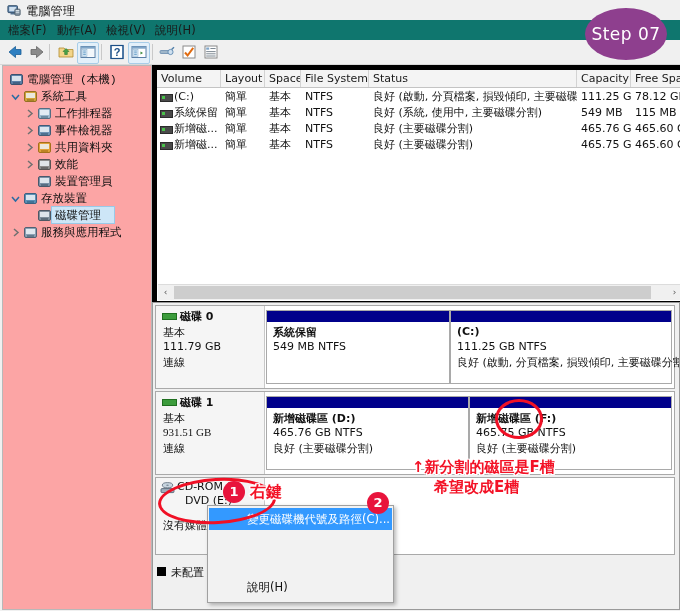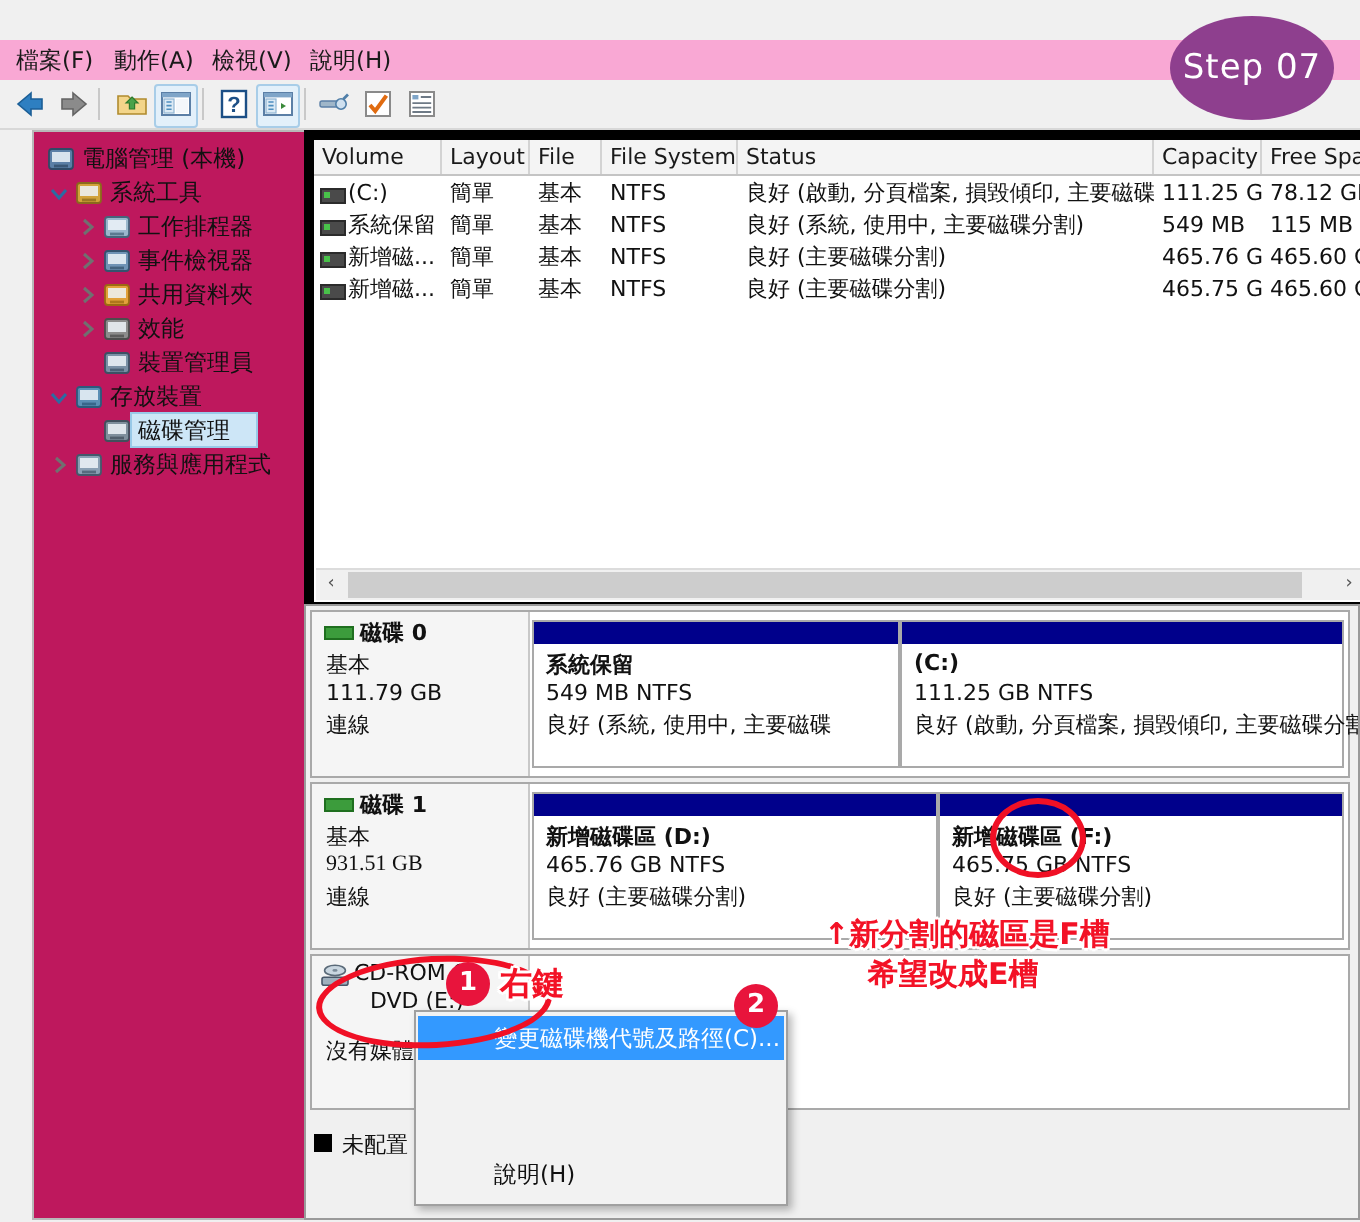--- a/index.html
+++ b/index.html
@@ -11,32 +11,32 @@
     -webkit-font-smoothing:antialiased;
   }
   #app{position:relative;width:680px;height:611px;background:#f0f0f0;}
 
   
   .titlebar{position:absolute;left:0;top:0;width:680px;height:20px;background:#f0f0f0;}
   .title-ico{position:absolute;left:7px;top:3px;width:14px;height:14px;}
   .title-txt{position:absolute;left:26px;top:3px;font-size:12px;color:#111;letter-spacing:.3px;}
 
   
-  .menubar{position:absolute;left:0;top:20px;width:680px;height:20px;background:#f9a8d4;}
+  .menubar{position:absolute;left:0;top:20px;width:680px;height:20px;background:#0f766e;}
   .menu-item{position:absolute;top:3px;font-size:11.5px;color:#1a1a1a;cursor:default;white-space:nowrap;}
 
   
   .toolbar{position:absolute;left:0;top:40px;width:680px;height:24px;background:#f0f0f0;
            border-bottom:1px solid #d8d8d8;}
   .tb-ico{position:absolute;top:3px;width:18px;height:18px;}
   .tb-sep{position:absolute;top:4px;width:1px;height:16px;background:#c9c9c9;}
   .tb-hl{position:absolute;top:2px;width:20px;height:20px;border:1px solid #a8cde8;background:#e3f0fa;border-radius:2px;}
 
   
-  .treepane{position:absolute;left:16px;top:65px;width:148px;height:543px;background:#be185d;border:1px solid #b8b8b8;}
+  .treepane{position:absolute;left:2px;top:65px;width:148px;height:543px;background:#fca5a5;border:1px solid #b8b8b8;font-family:Liberation Mono, monospace;}
   .tnode{position:absolute;left:0;height:17px;line-height:17px;white-space:nowrap;font-size:11.5px;color:#111;}
   .tnode .lbl{position:absolute;top:0;left:20px;}
   .tw{position:absolute;top:2px;width:13px;height:13px;}
   .tico{position:absolute;top:1px;width:15px;height:15px;}
   .tsel{position:absolute;height:16px;background:#cde6f7;border:1px solid #99c9e8;}
 
   
   .rightpane{position:absolute;left:152px;top:65px;width:526px;height:543px;background:#f0f0f0;}
 
   
@@ -83,20 +83,31 @@
                         0 -1.4px 0 #fff,0 1.4px 0 #fff,-1.4px 0 0 #fff,1.4px 0 0 #fff;}
   .ellipse{position:absolute;border:3px solid #f01025;border-radius:50%;}
   .step{position:absolute;left:585px;top:8px;width:82px;height:52px;border-radius:50%;background:#8e3f8e;
         color:#fff;text-align:center;line-height:52px;font-size:17px;letter-spacing:.5px;}
 </style>
 </head>
 <body>
 
 <div id="app">
 
+  <div class="titlebar">
+    <svg class="title-ico" viewBox="0 0 16 16">
+      <rect x="1" y="3" width="11" height="8" rx="1" fill="#5b7fa6" stroke="#2f4a66"></rect>
+      <rect x="2.5" y="4.5" width="8" height="5" fill="#cfe0ef"></rect>
+      <rect x="4" y="11.5" width="5" height="1.6" fill="#4a6a8a"></rect>
+      <rect x="9" y="7" width="6" height="7" rx="1" fill="#8a9aa8" stroke="#4a5a68"></rect>
+      <rect x="10" y="8.2" width="4" height="1" fill="#e8eef3"></rect>
+      <rect x="10" y="10" width="4" height="1" fill="#e8eef3"></rect>
+    </svg>
+    <div class="title-txt">電腦管理</div>
+  </div>
 
   <div class="menubar">
     <div class="menu-item" style="left:8px">檔案(F)</div>
     <div class="menu-item" style="left:57px">動作(A)</div>
     <div class="menu-item" style="left:106px">檢視(V)</div>
     <div class="menu-item" style="left:155px">說明(H)</div>
   </div>
 
   <div class="toolbar">
     <svg class="tb-ico" style="left:6px" viewBox="0 0 18 18">
@@ -254,21 +265,21 @@
         <span class="lbl">服務與應用程式</span>
       </div>
     </div>
 
   <div class="rightpane">
 
     <div class="vlist">
       <div class="vhead">
           <div class="hcell" style="left: 0px; width: 64px;">Volume</div>
           <div class="hcell" style="left: 64px; width: 44px;">Layout</div>
-          <div class="hcell" style="left: 108px; width: 36px;">File</div>
+          <div class="hcell" style="left: 108px; width: 36px;">Space</div>
           <div class="hcell" style="left: 144px; width: 68px;">File System</div>
           <div class="hcell" style="left: 212px; width: 208px;">Status</div>
           <div class="hcell" style="left: 420px; width: 54px;">Capacity</div>
           <div class="hcell" style="left: 474px; width: 62px;">Free Space</div>
         </div>
       <div id="vrows">
           <div class="vrow" style="top: 19px;">
             <div class="vicon">
               <i></i>
             </div>
@@ -331,21 +342,20 @@
           <div class="dh-ico"></div>
           <div class="dh-t" style="left:24px;top:3px;font-weight:bold;">磁碟 0</div>
           <div class="dh-t" style="top:19px;">基本</div>
           <div class="dh-t" style="top:34px;">111.79 GB</div>
           <div class="dh-t" style="top:49px;">連線</div>
         </div>
         <div class="part" style="left:110px;width:182px;height:72px;">
           <div class="bar"></div>
           <div class="ptxt" style="top:14px;font-weight:bold;">系統保留</div>
           <div class="ptxt" style="top:29px;">549 MB NTFS</div>
-          <div class="ptxt" style="top:44px;">良好 (系統, 使用中, 主要磁碟</div>
         </div>
         <div class="part" style="left:294px;width:220px;height:72px;">
           <div class="bar"></div>
           <div class="ptxt" style="top:14px;font-weight:bold;">(C:)</div>
           <div class="ptxt" style="top:29px;">111.25 GB NTFS</div>
           <div class="ptxt" style="top:44px;">良好 (啟動, 分頁檔案, 損毀傾印, 主要磁碟分割)</div>
         </div>
       </div>
 
       <div class="diskrow" style="left:2px;top:88px;width:518px;height:82px;">

